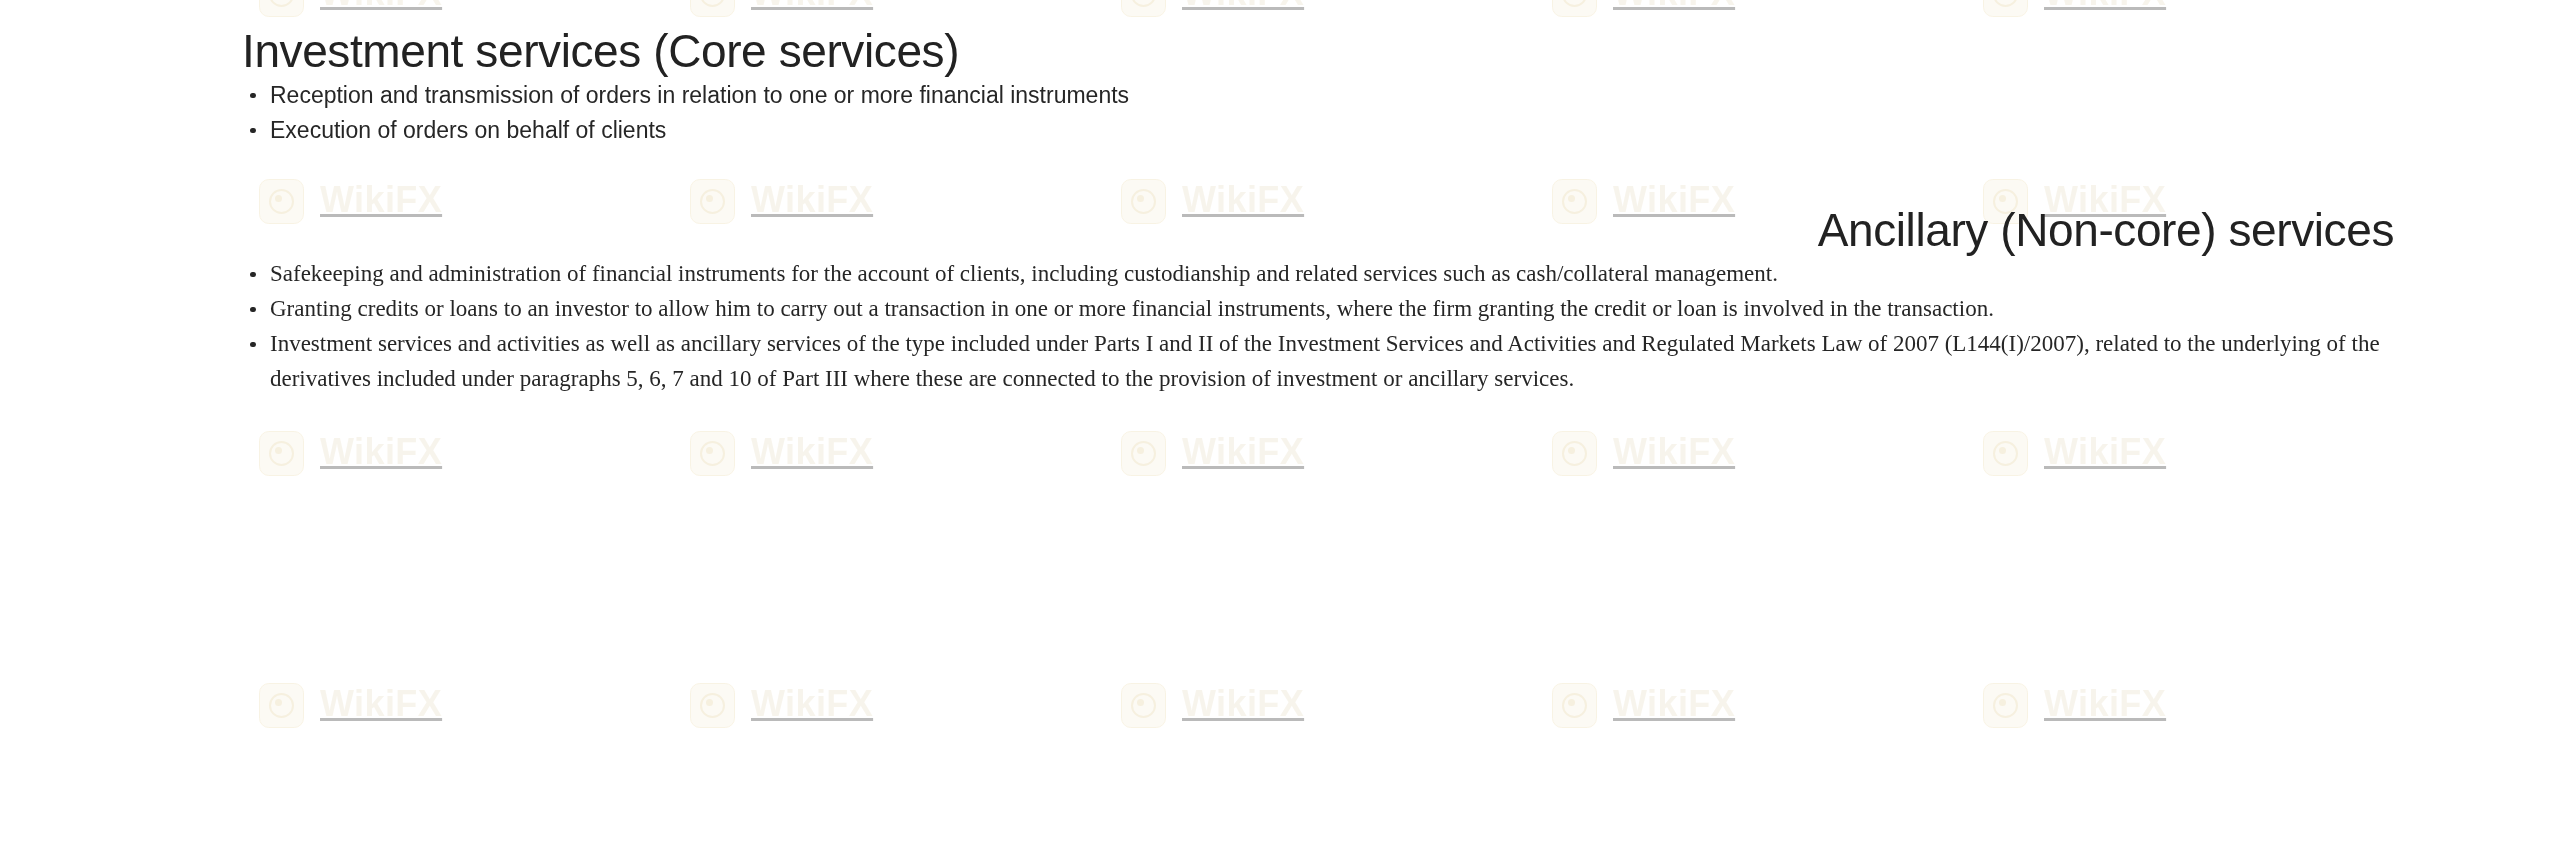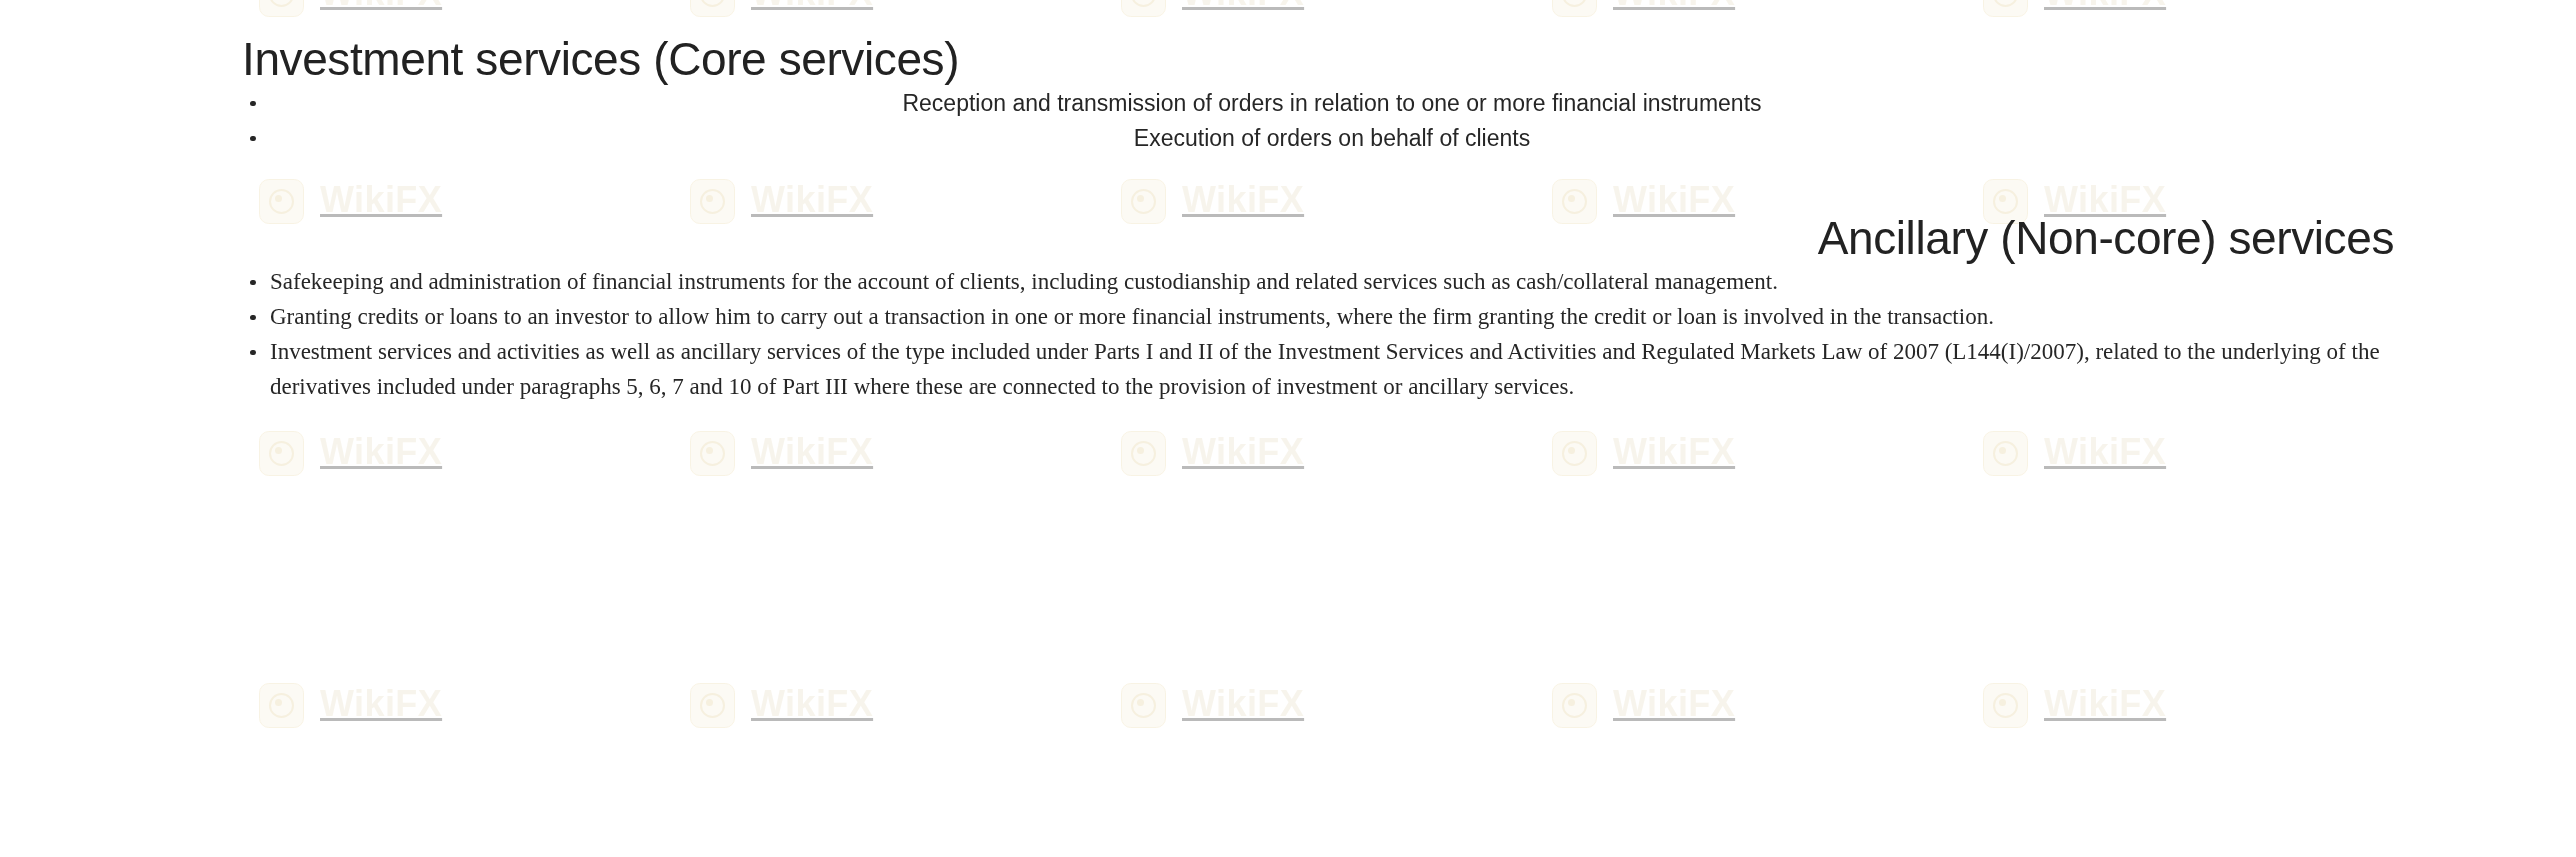--- a/index.html
+++ b/index.html
@@ -73,21 +73,21 @@
     z-index: 1;
     padding: 0 182px 0 242px;
   }
   h2.section-title {
     font-size: 46px;
     font-weight: normal;
     color: #222222;
     margin: 0;
     letter-spacing: -0.4px;
   }
-  .section-one-title { padding-top: 32px; }
+  .section-one-title { padding-top: 24px; }
   .section-two-title { padding-top: 55px; text-align: right; }
 
   ul.bullets {
     list-style: none;
     margin: 0;
     padding: 0;
   }
   ul.bullets li {
     position: relative;
     font-size: 23px;
@@ -99,21 +99,21 @@
   ul.bullets li::before {
     content: "";
     position: absolute;
     left: 8.4px;
     top: 14.7px;
     width: 5.6px;
     height: 5.6px;
     border-radius: 50%;
     background: #262626;
   }
-  .list-one { margin-top: 31px; text-align: center; }
+  .list-one { margin-top: 31px; }
   .list-two { margin-top: 32px; }
   .list-one li { margin-bottom: 2.1px; }
   .list-two li { margin-bottom: 2.1px; font-family: Liberation Serif, serif; }
 </style>
 </head>
 <body>
 
 <div class="watermark-layer">
   <div class="wm" style="left:259px;  top:-28px;">
     <span class="wm-badge">

